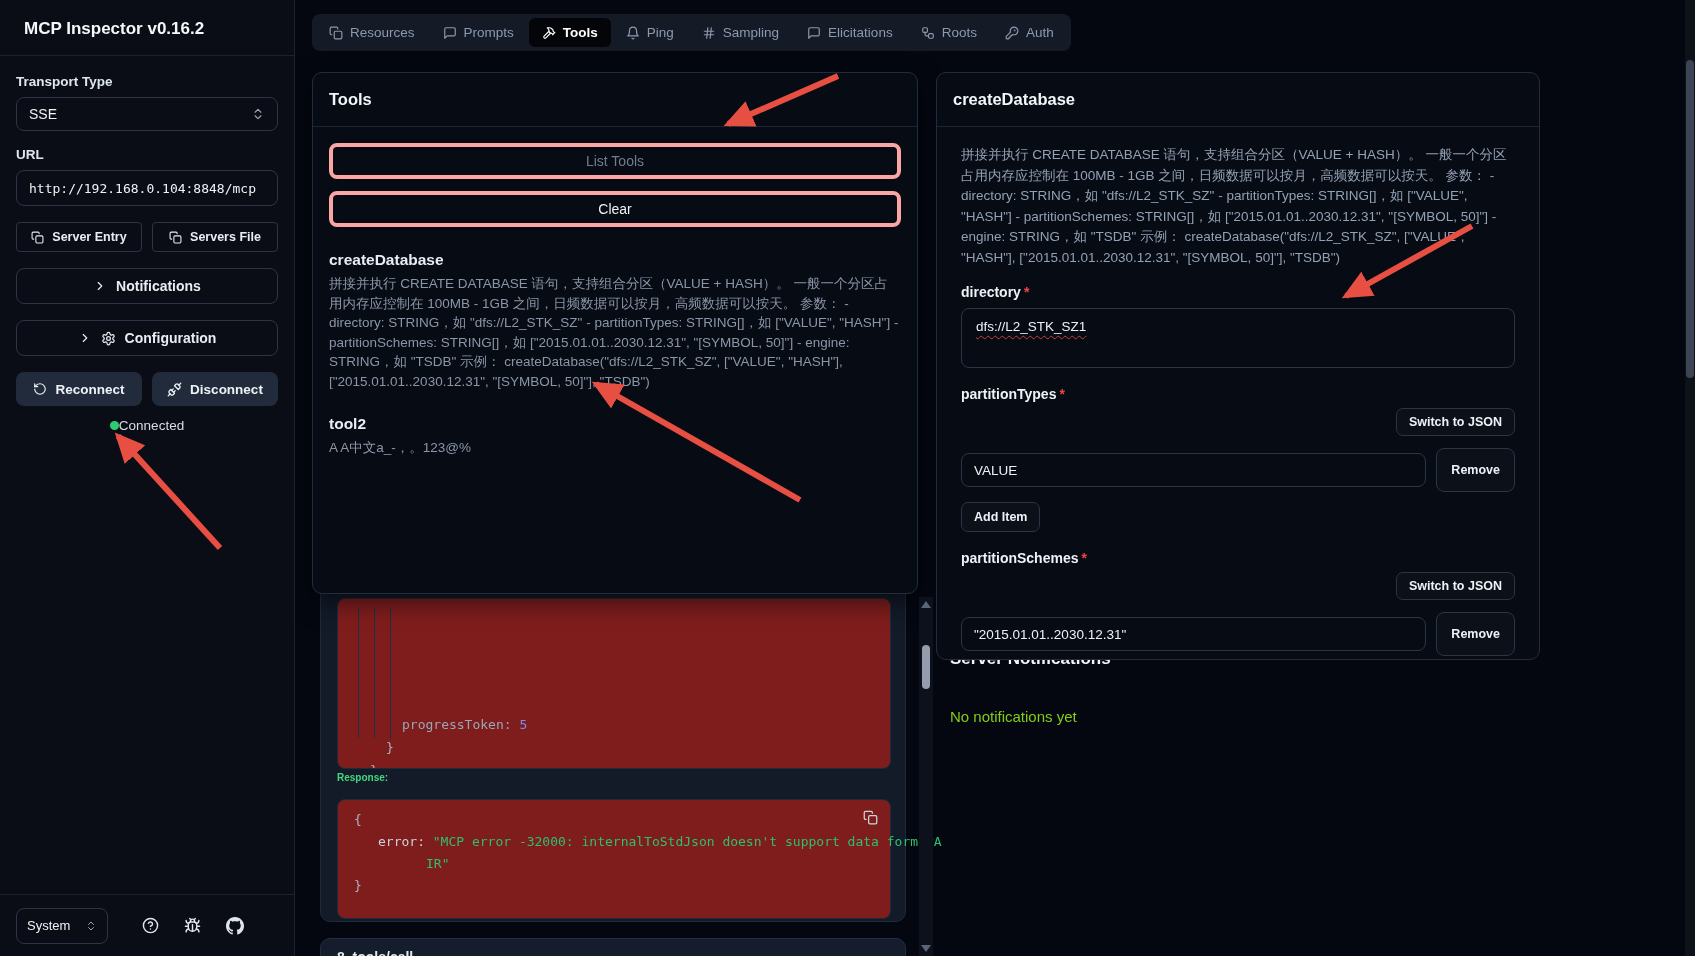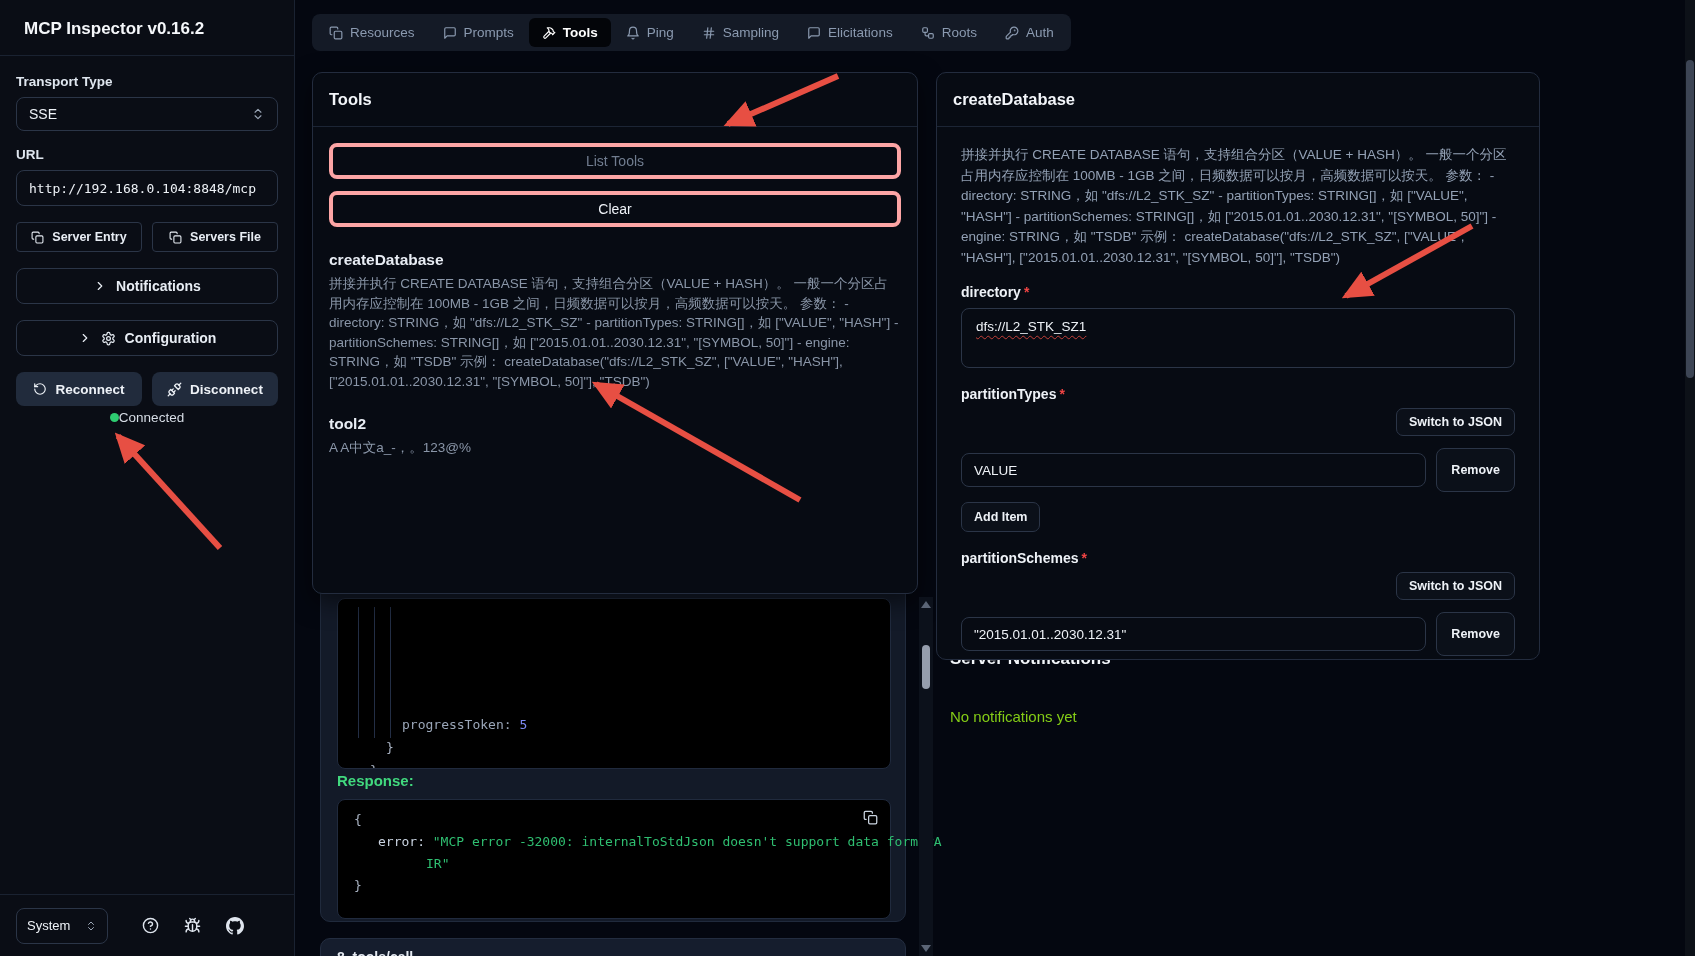--- a/index.html
+++ b/index.html
@@ -33,21 +33,21 @@
   .sm-btn {
     flex:1; height:30px; display:flex; align-items:center; justify-content:center; gap:8px;
     border:1px solid #2b3547; border-radius:4px; background:transparent;
     color:#e8edf4; font-size:12.5px; font-weight:600; cursor:pointer;
   }
   .wide-btn {
     width:100%; height:36px; display:flex; align-items:center; justify-content:center; gap:9px;
     border:1px solid #2b3547; border-radius:8px; background:transparent;
     color:#e8edf4; font-size:14px; font-weight:600; margin-bottom:16px; cursor:pointer;
   }
-  .conn-row { display:flex; gap:10px; margin-bottom:4px; }
+  .conn-row { display:flex; gap:10px; margin-bottom:12px; }
   .filled-btn {
     flex:1; height:34px; display:flex; align-items:center; justify-content:center; gap:8px;
     background:#212b3c; border:none; border-radius:8px; color:#eef2f7;
     font-size:13.5px; font-weight:600; cursor:pointer;
   }
   .status-row { display:flex; align-items:center; justify-content:center; gap:0; margin-top:4px; }
   .status-dot { width:9px; height:9px; border-radius:50%; background:#2ecc71; }
   .status-text { font-size:13.5px; color:#d7dde6; }
   .side-footer {
     position:absolute; left:0; bottom:0; width:100%; height:62px;
@@ -92,29 +92,29 @@
   .tool-name { font-size:15.5px; font-weight:600; color:#e8edf4; }
   .tool-desc { margin-top:5px; font-size:13.5px; line-height:19.5px; color:#8a96a8; }
 
   
   .history-card {
     position:absolute; left:320px; top:540px; width:586px; height:382px;
     background:#131a28; border:1px solid #202a3c; border-radius:10px; z-index:1;
   }
   .code-block {
     position:absolute; left:16px; width:554px;
-    background:#000000; border:1px solid #202a3d; border-radius:8px;
+    background:#7f1d1d; border:1px solid #202a3d; border-radius:8px;
     font-family:"DejaVu Sans Mono", monospace; font-size:13px; color:#aab4c4;
   }
   .req-block { top:57px; height:171px; overflow:hidden; }
   .code-line { position:absolute; white-space:pre; }
   .indent-guide { position:absolute; top:8px; bottom:30px; width:1px; background:#232e45; }
   .json-key { color:#9aa6b8; }
   .json-num { color:#7d8af2; }
-  .resp-label { position:absolute; left:16px; top:231px; font-size:15px; font-weight:bold; color:#41d97e; }
+  .resp-label { position:absolute; left:16px; top:231px; font-size:10px; font-weight:bold; color:#41d97e; }
   .resp-block { top:258px; height:120px; }
   .json-str { color:#2fbf71; }
   .copy-btn { position:absolute; right:12px; top:10px; color:#cbd5e1; cursor:pointer; }
   .next-entry {
     position:absolute; left:320px; top:938px; width:586px; height:46px;
     background:#151d2d; border:1px solid #232d40; border-radius:10px 10px 0 0; z-index:1;
   }
   .next-entry-label { position:absolute; left:16px; top:10px; font-size:14px; font-weight:600; color:#e4e9f1; }
 
   

